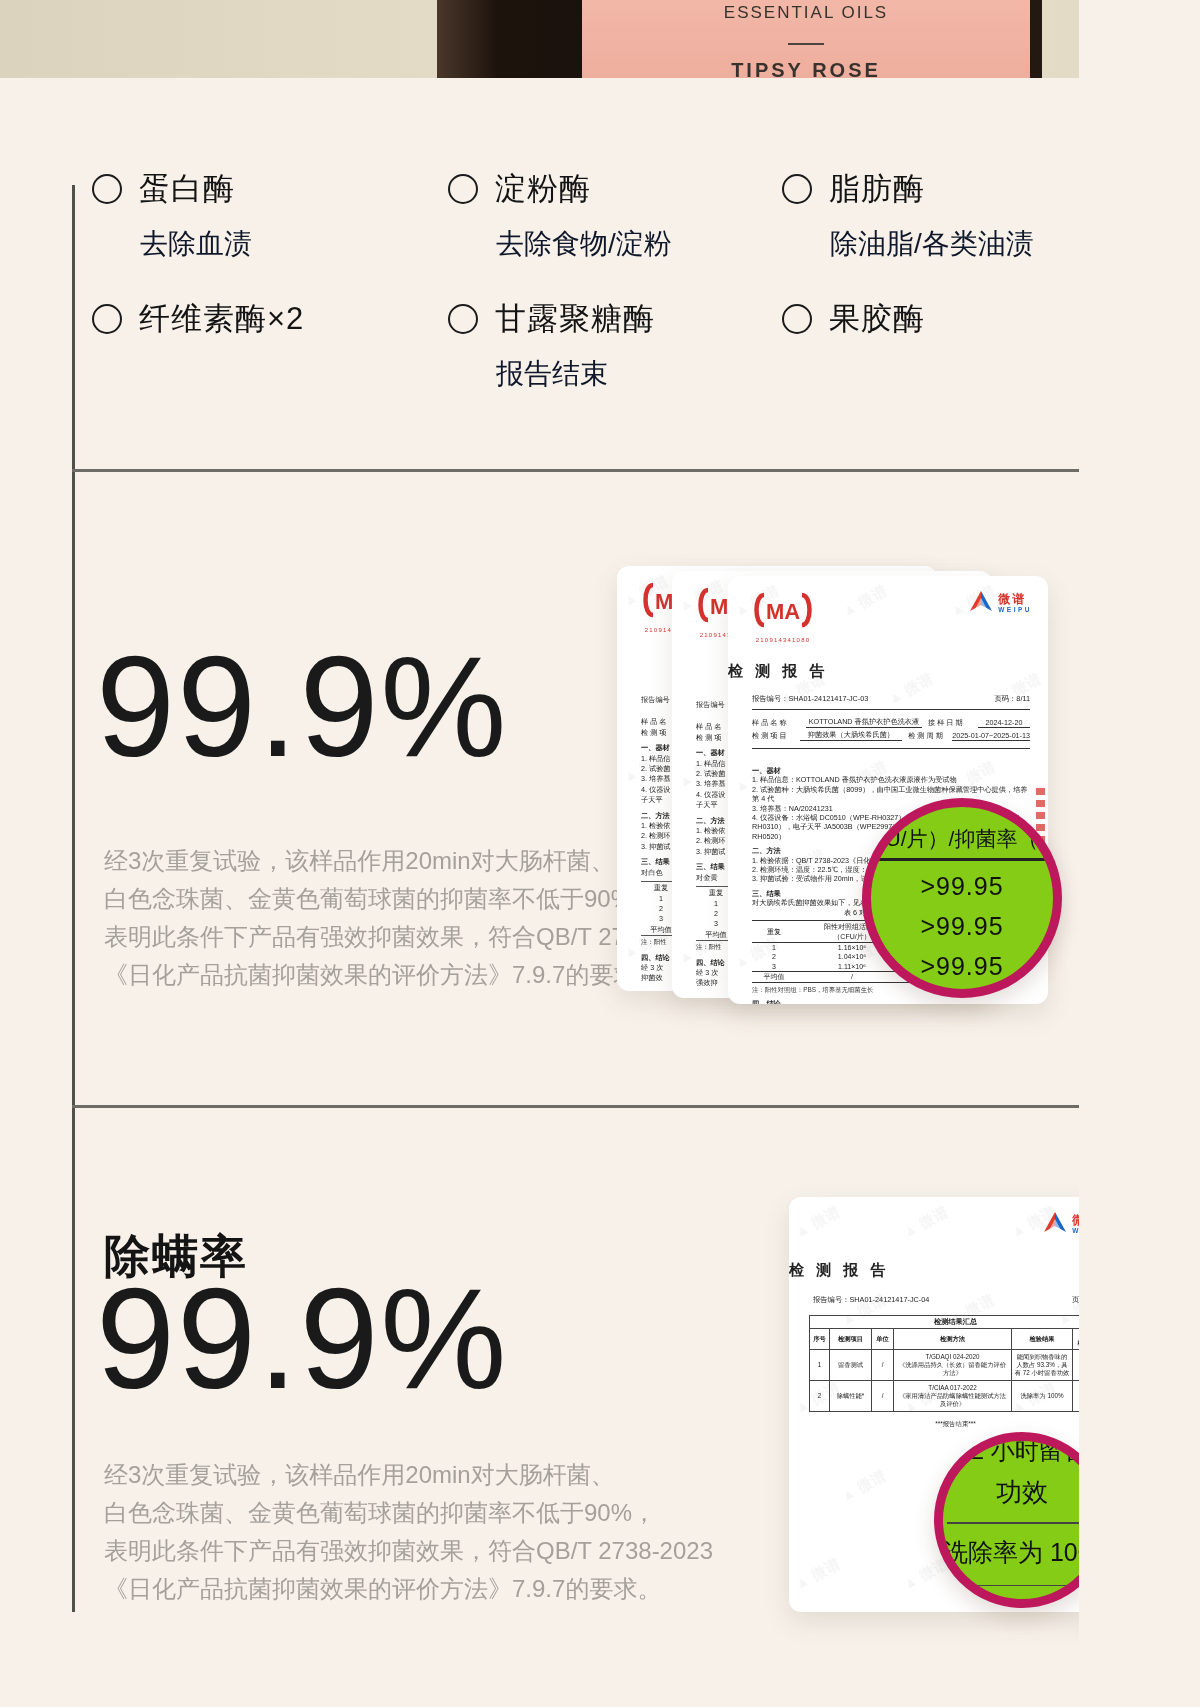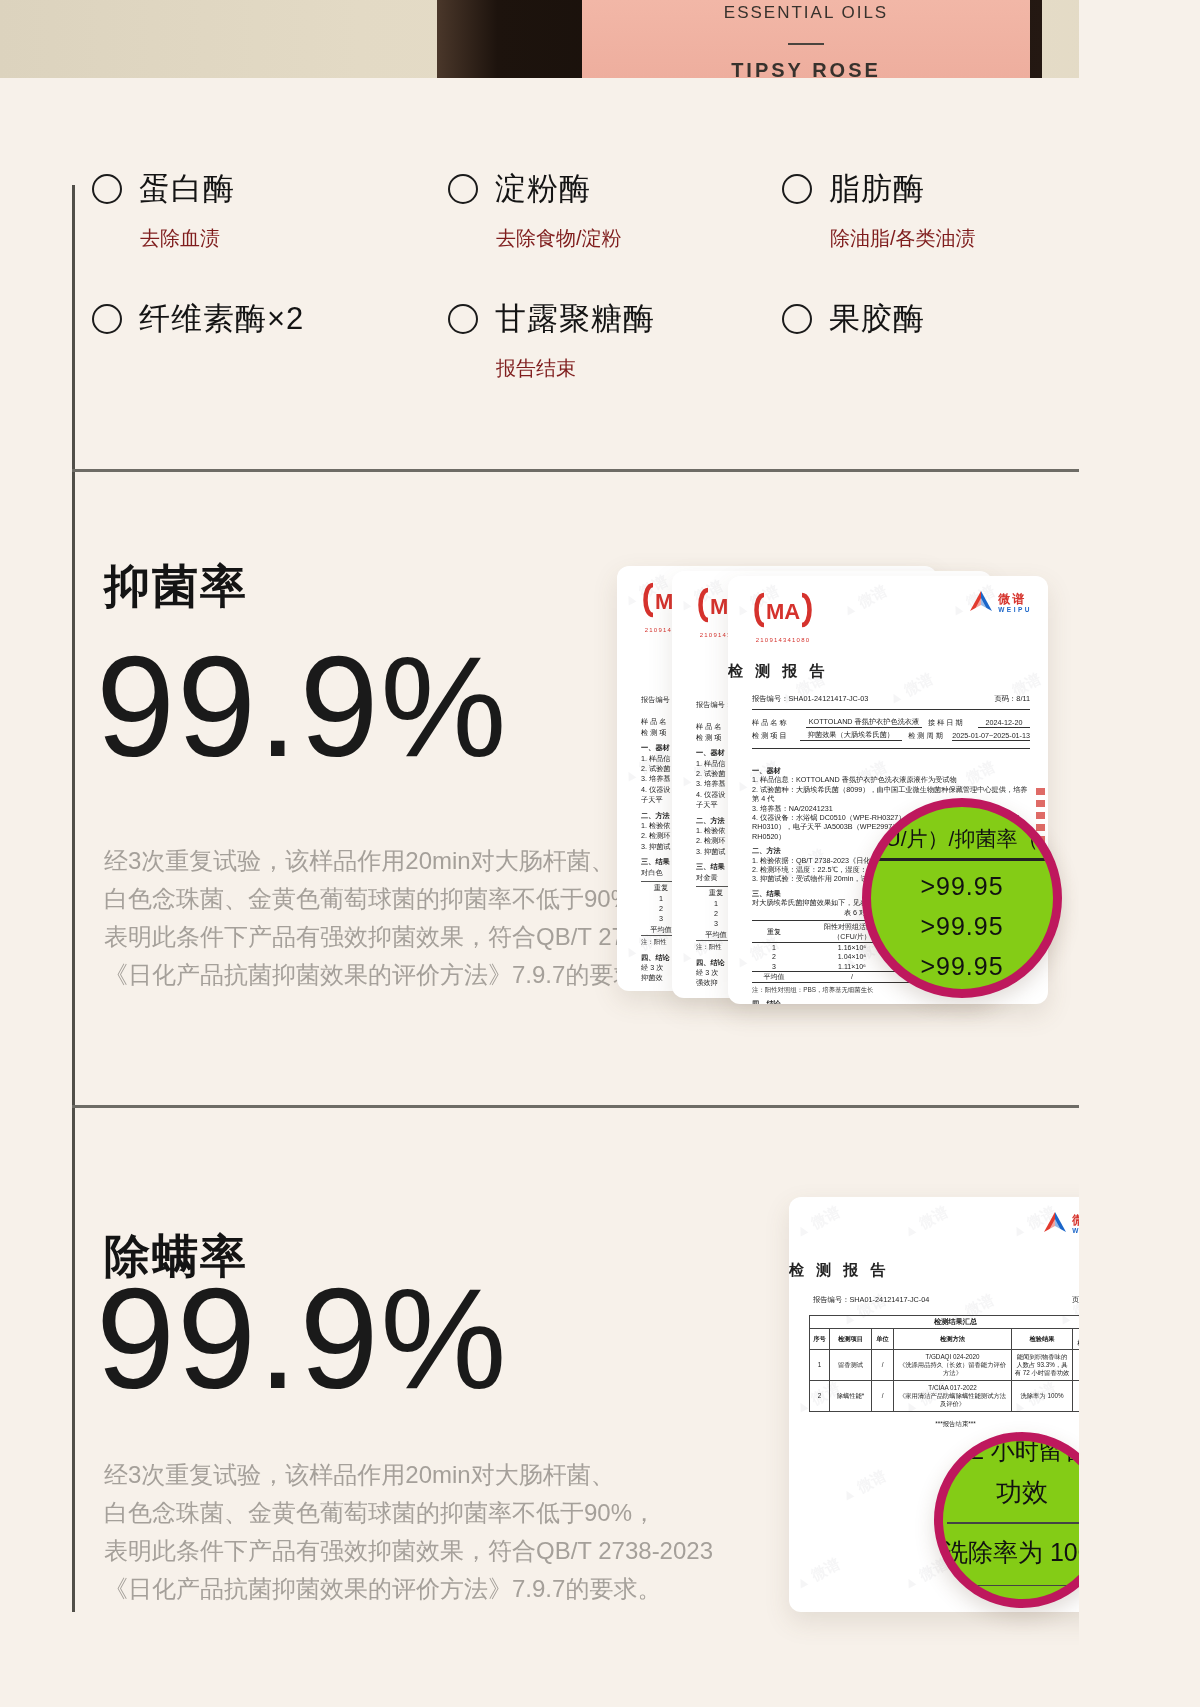--- a/index.html
+++ b/index.html
@@ -27,21 +27,21 @@
   #hdiv1 { top:469px; } #hdiv2 { top:1105px; }
 
   
   .enz-grid { position:absolute; left:92px; top:168px; width:1108px; height:220px; }
   .enz { position:absolute; width:360px; }
   .enz:nth-of-type(1){ left:0; top:0; } .enz:nth-of-type(2){ left:356px; top:0; } .enz:nth-of-type(3){ left:690px; top:0; }
   .enz:nth-of-type(4){ left:0; top:130px; } .enz:nth-of-type(5){ left:356px; top:130px; } .enz:nth-of-type(6){ left:690px; top:130px; }
   .enz-head { display:flex; align-items:center; gap:17px; }
   .enz-circle { width:30px; height:30px; border:2.5px solid #1b1b1b; border-radius:50%; flex:0 0 auto; }
   .enz-title { font-size:31px; font-weight:500; color:#141414; letter-spacing:1px; white-space:nowrap; }
-  .enz-sub { margin:15px 0 0 48px; font-size:20px; color:#7f1d1d; white-space:nowrap; }
+  .enz-sub { margin:15px 0 0 48px; font-size:28px; color:#0f172a; white-space:nowrap; }
 
   
   .sec-title { position:absolute; left:104px; font-size:46px; font-weight:700; color:#141414; letter-spacing:2px; }
   #ab-title { top:556px; } #mite-title { top:1226px; }
   .sec-value { position:absolute; left:96px; font-size:142px; font-weight:200; color:#1a1a1a; letter-spacing:2px; line-height:1; }
   #ab-value { top:636px; } #mite-value { top:1268px; }
   .sec-desc { position:absolute; left:104px; font-size:24px; color:#a5a09a; line-height:38px; white-space:nowrap; }
   #ab-desc { top:842px; } #mite-desc { top:1456px; }
 
   
@@ -194,21 +194,20 @@
       </div>
 
       <div class="enz">
         <div class="enz-head">
           <span class="enz-circle"></span>
           <span class="enz-title">果胶酶</span>
         </div>
       </div>
     </div>
 
-  <div class="sec-title" id="ab-title">抑菌率</div>
   <div class="sec-value" id="ab-value">99.9%</div>
   <div class="sec-desc" id="ab-desc">
 
   <div class="desc-line">经3次重复试验，该样品作用20min对大肠杆菌、</div>
       <div class="desc-line">白色念珠菌、金黄色葡萄球菌的抑菌率不低于90%，</div>
       <div class="desc-line">表明此条件下产品有强效抑菌效果，符合QB/T 2738-2023</div>
       <div class="desc-line">《日化产品抗菌抑菌效果的评价方法》7.9.7的要求。</div>
     </div>
 
   <div class="card" id="card-a">

